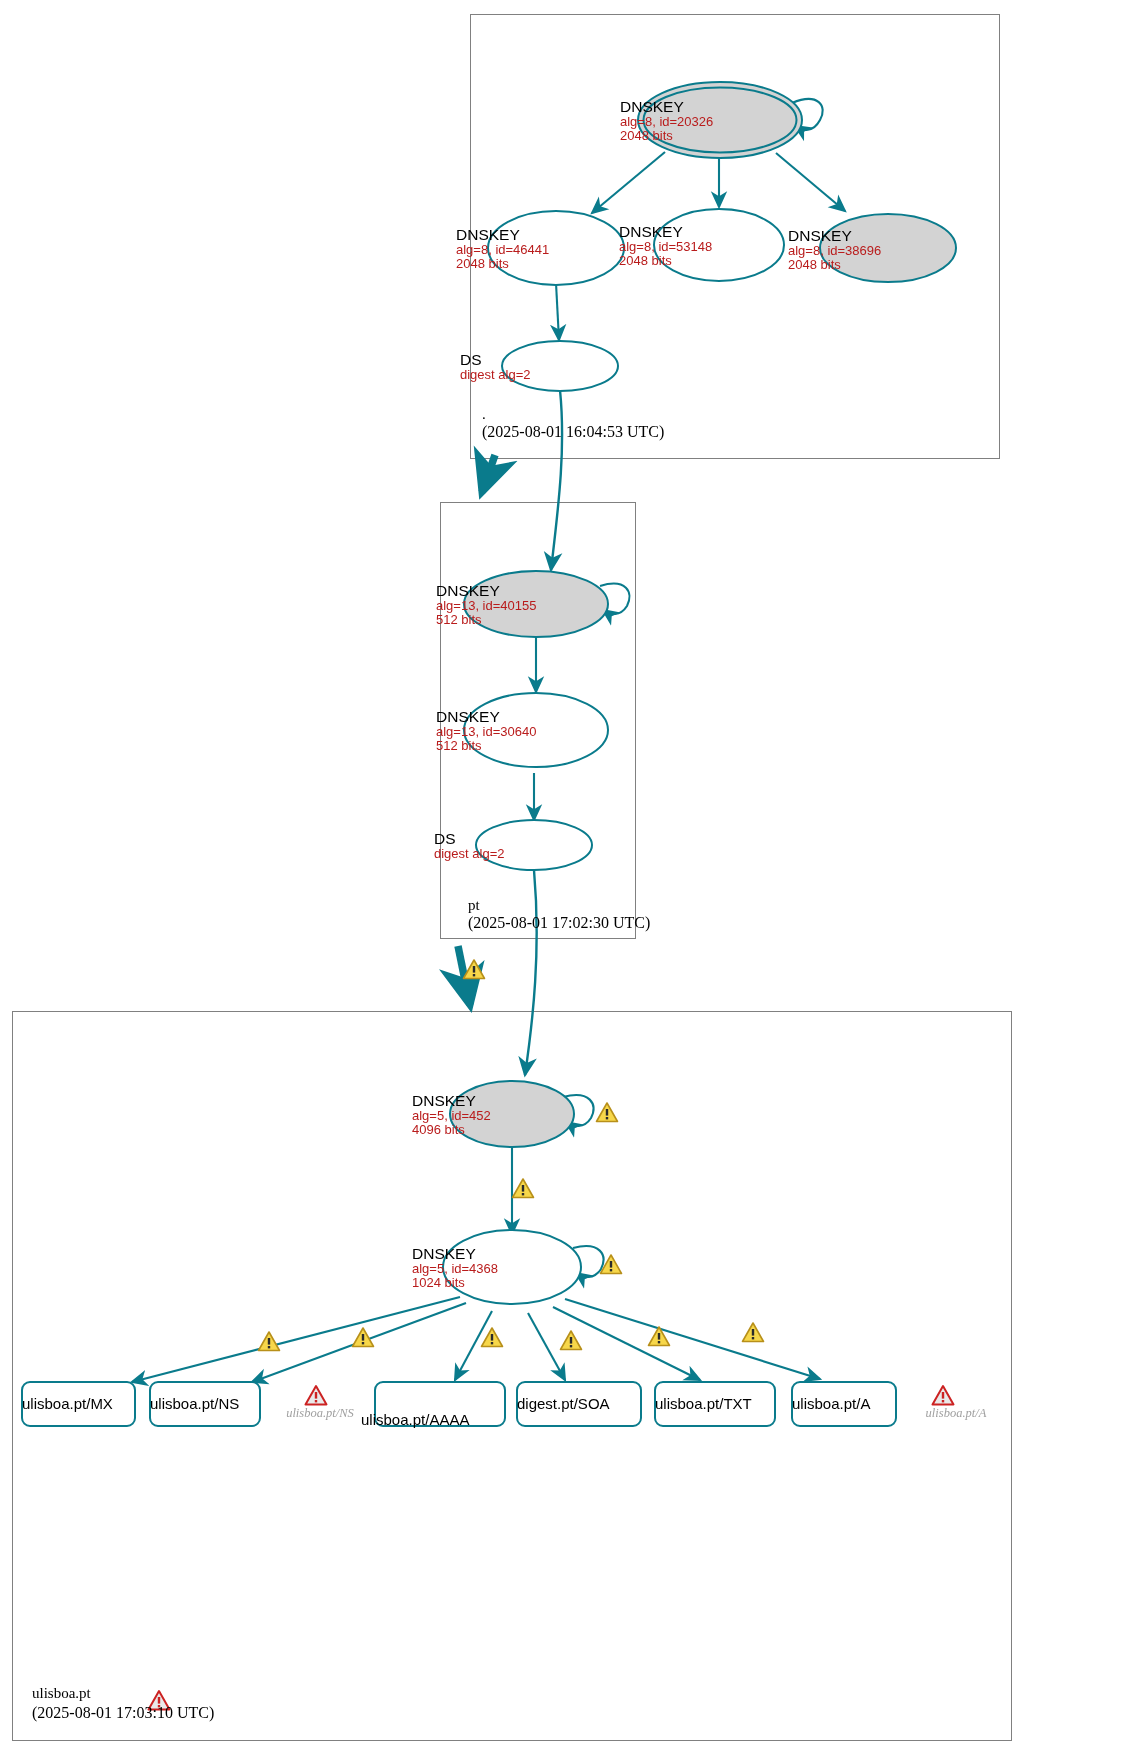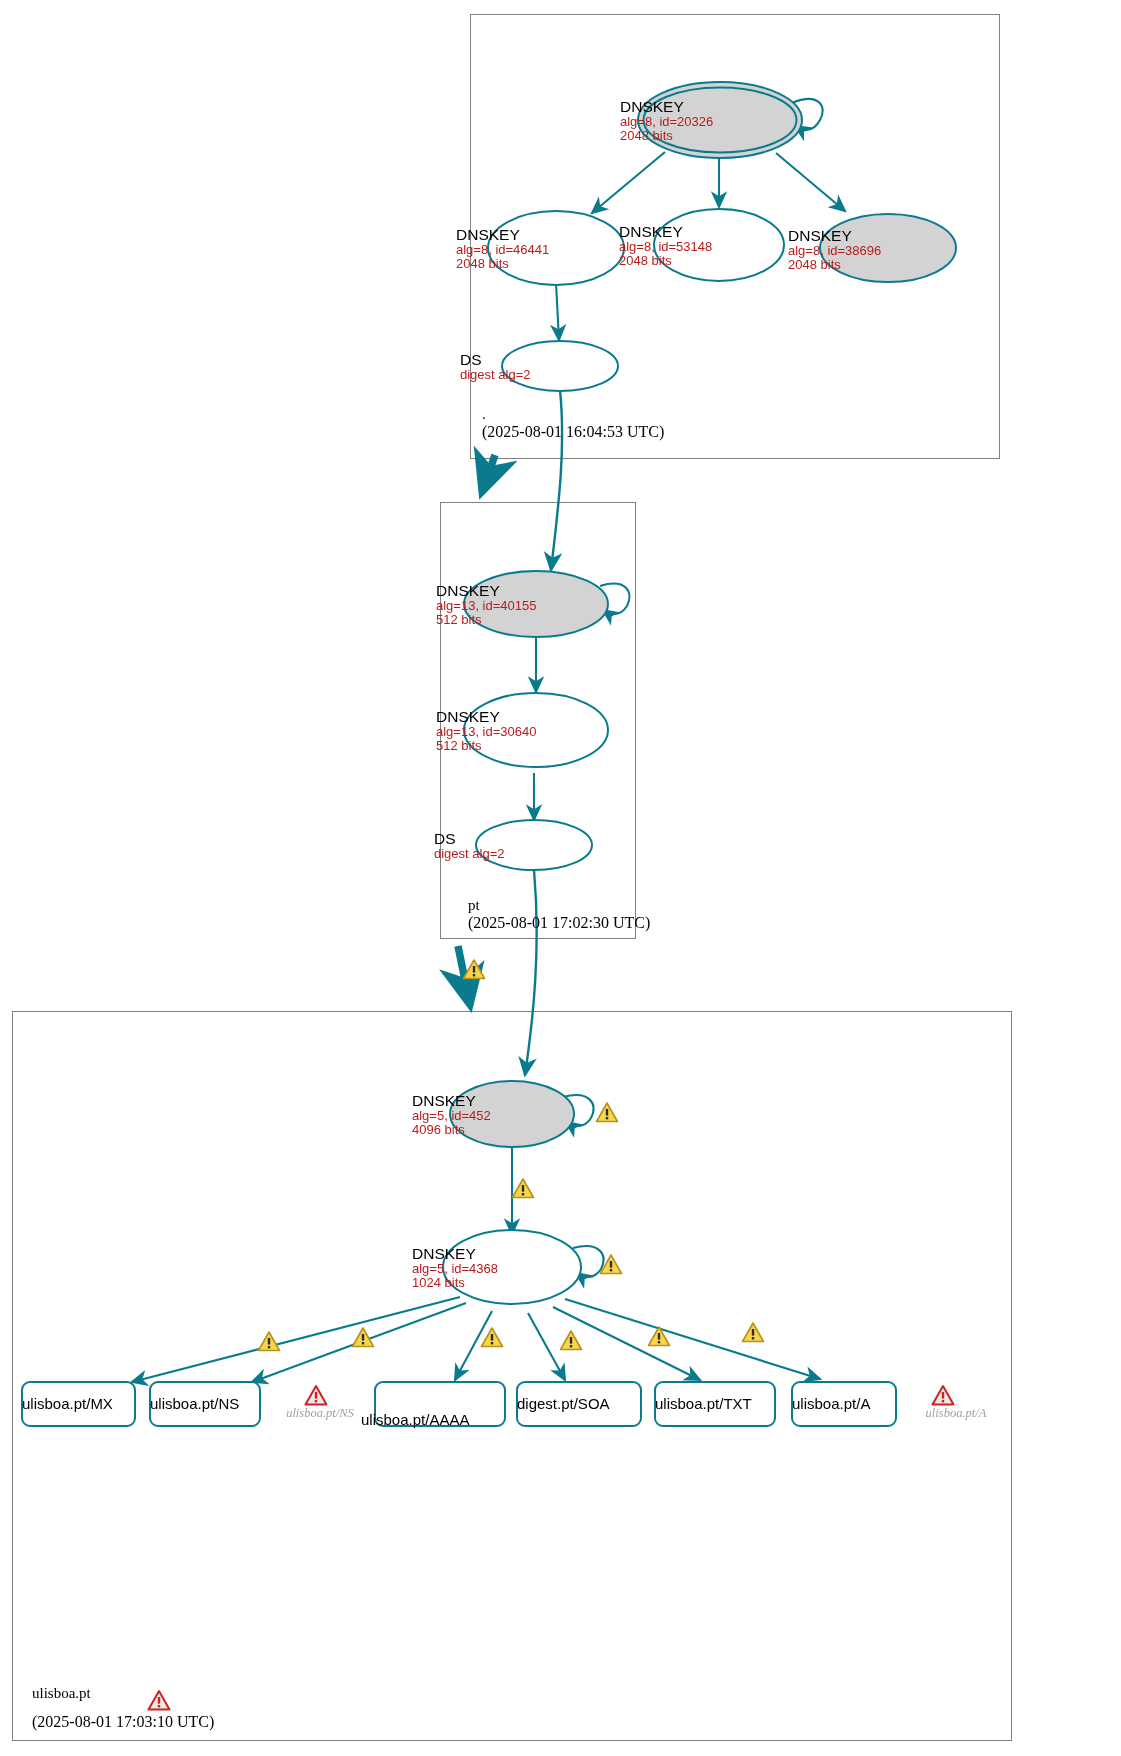--- a/index.html
+++ b/index.html
@@ -218,16 +218,16 @@
     <div class="ztime">(2025-08-01 16:04:53 UTC)</div>
   </div>
 
   <div class="zonelabel" style="left:468px;top:888px;margin-top:8px;">
     <div class="zname">pt</div>
     <div class="ztime">(2025-08-01 17:02:30 UTC)</div>
   </div>
 
   <div class="zonelabel" style="left:32px;top:1684px;">
     <div class="zname">ulisboa.pt</div>
-    <div class="ztime" style="margin-top:11px;">(2025-08-01 17:03:10 UTC)</div>
+    <div class="ztime" style="margin-top:2px;">(2025-08-01 17:03:10 UTC)</div>
   </div>
 
 </div>
 
 </body></html>

